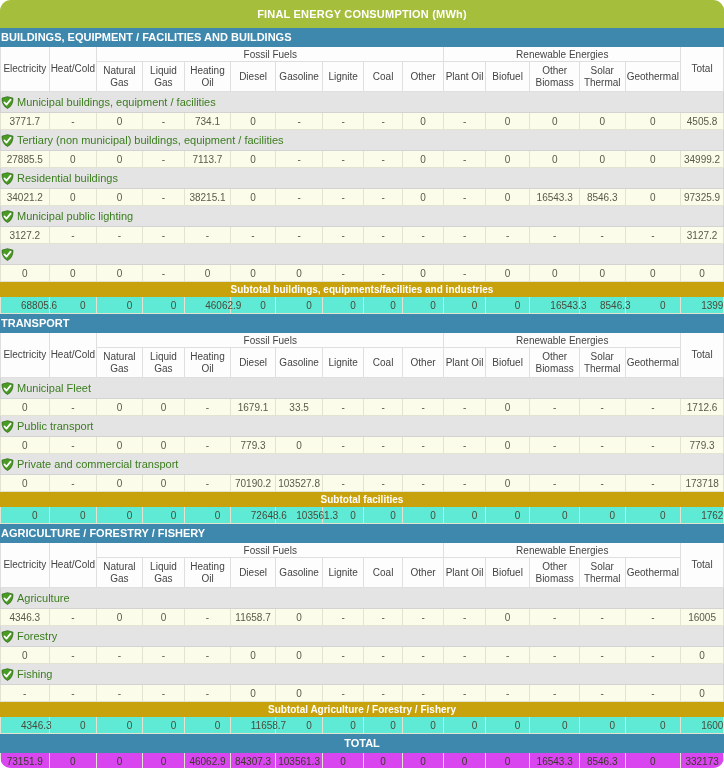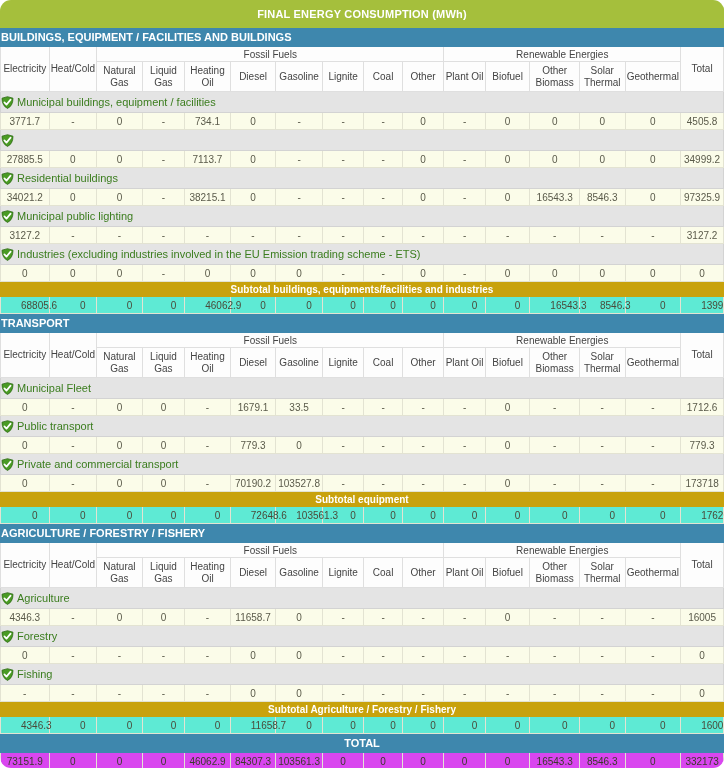--- a/index.html
+++ b/index.html
@@ -210,21 +210,21 @@
           <td class="dcell">0</td>
           <td class="dcell">0</td>
           <td class="dcell">0</td>
           <td class="dcell">0</td>
           <td class="dcell tot">4505.8</td>
         </tr>
         <tr>
           <td class="cat-row" colspan="16"><span class="shield"><svg width="13" height="13" viewBox="0 0 13 13">
                 <path d="M6.5 0.7 L12 2.2 C12 7.2 10 10.9 6.5 12.4 C3 10.9 1 7.2 1 2.2 Z" fill="#4a9b24" stroke="#2f6b16" stroke-width="0.8"></path>
                 <path d="M3.4 6.4 L5.5 8.6 L9.6 3.6" fill="none" stroke="#ffffff" stroke-width="1.7" stroke-linecap="round" stroke-linejoin="round"></path>
-              </svg></span></td>
+              </svg></span><span class="cat-label">Tertiary (non municipal) buildings, equipment / facilities</span></td>
         </tr>
         <tr class="data-row">
           <td class="dcell">27885.5</td>
           <td class="dcell">0</td>
           <td class="dcell">0</td>
           <td class="dcell">-</td>
           <td class="dcell">7113.7</td>
           <td class="dcell">0</td>
           <td class="dcell">-</td>
           <td class="dcell">-</td>
@@ -282,21 +282,21 @@
           <td class="dcell">-</td>
           <td class="dcell">-</td>
           <td class="dcell">-</td>
           <td class="dcell">-</td>
           <td class="dcell tot">3127.2</td>
         </tr>
         <tr>
           <td class="cat-row" colspan="16"><span class="shield"><svg width="13" height="13" viewBox="0 0 13 13">
                 <path d="M6.5 0.7 L12 2.2 C12 7.2 10 10.9 6.5 12.4 C3 10.9 1 7.2 1 2.2 Z" fill="#4a9b24" stroke="#2f6b16" stroke-width="0.8"></path>
                 <path d="M3.4 6.4 L5.5 8.6 L9.6 3.6" fill="none" stroke="#ffffff" stroke-width="1.7" stroke-linecap="round" stroke-linejoin="round"></path>
-              </svg></span><span class="cat-label">Industries (excluding industries involved in the EU Emission trading scheme - ETS)</span></td>
+              </svg></span></td>
         </tr>
         <tr class="data-row">
           <td class="dcell">0</td>
           <td class="dcell">0</td>
           <td class="dcell">0</td>
           <td class="dcell">-</td>
           <td class="dcell">0</td>
           <td class="dcell">0</td>
           <td class="dcell">0</td>
           <td class="dcell">-</td>
@@ -421,21 +421,21 @@
           <td class="dcell">-</td>
           <td class="dcell">-</td>
           <td class="dcell">-</td>
           <td class="dcell">0</td>
           <td class="dcell">-</td>
           <td class="dcell">-</td>
           <td class="dcell">-</td>
           <td class="dcell tot">173718</td>
         </tr>
         <tr>
-          <td class="subtotal-bar" colspan="16">Subtotal equipment</td>
+          <td class="subtotal-bar" colspan="16">Subtotal facilities</td>
         </tr>
         <tr class="data-row subtotal-row">
           <td class="dcell">0</td>
           <td class="dcell">0</td>
           <td class="dcell">0</td>
           <td class="dcell">0</td>
           <td class="dcell">0</td>
           <td class="dcell">72648.6</td>
           <td class="dcell">103561.3</td>
           <td class="dcell">0</td>

